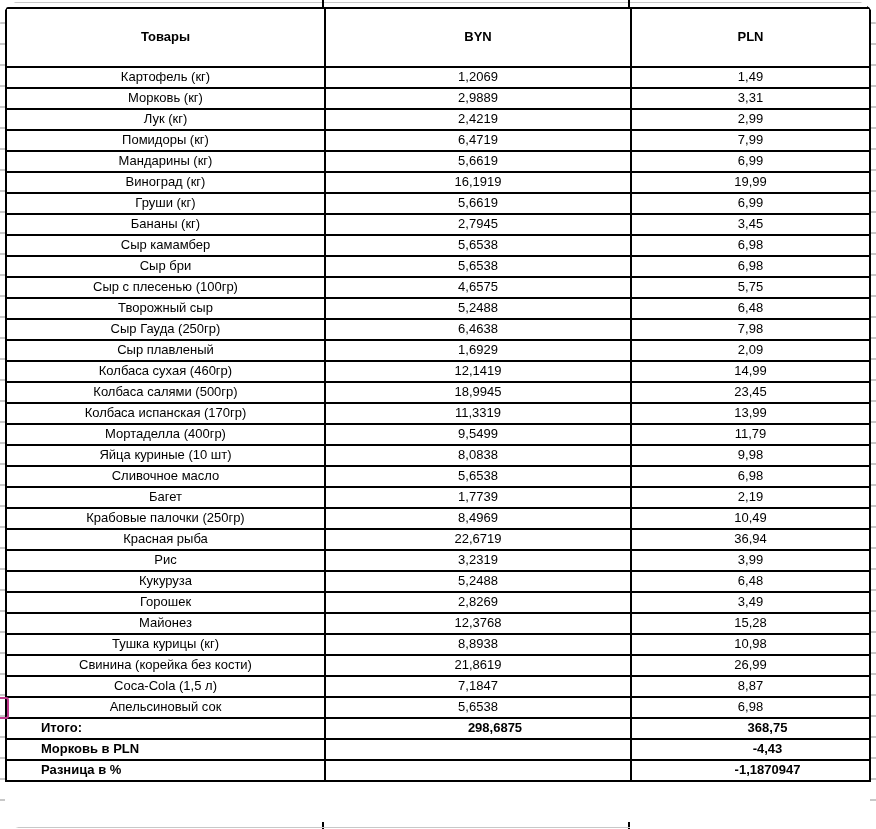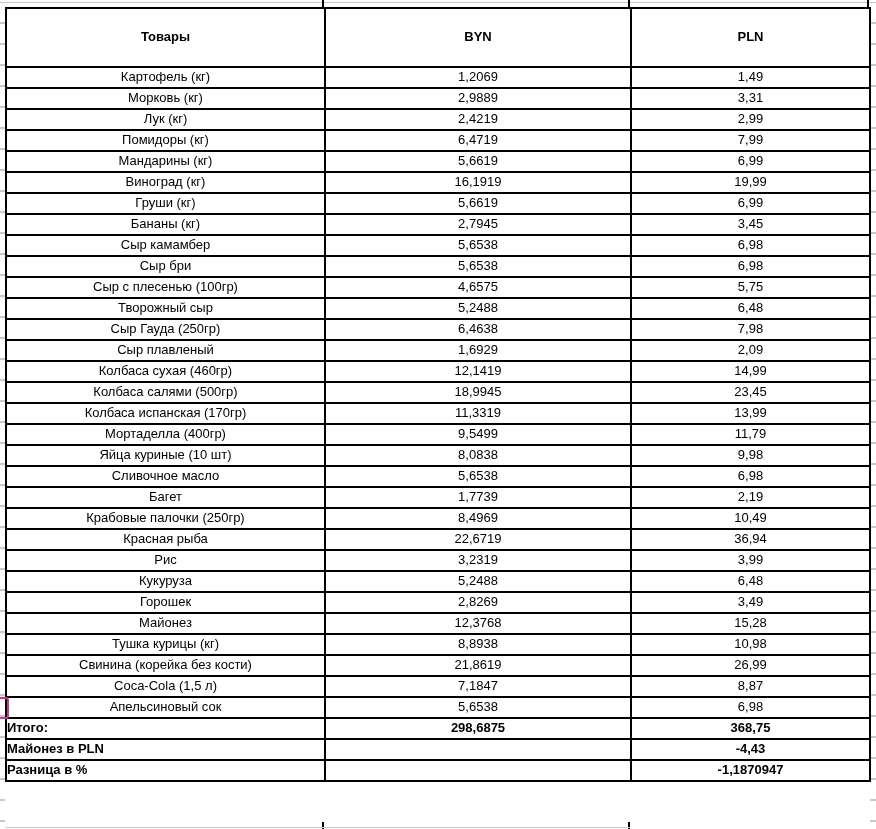--- a/index.html
+++ b/index.html
@@ -4,20 +4,21 @@
 <style>
   html, body { margin: 0; padding: 0; background: #ffffff; }
   .page {
     position: relative;
     width: 876px;
     height: 829px;
     background: #ffffff;
     overflow: hidden;
     font-family: "Liberation Sans", sans-serif;
     color: #000000;
+    border-radius: 25px;
   }
   
   .gridline-top {
     position: absolute; left: 0; top: 2px; width: 876px; height: 1px;
     background: #c8c8c8;
   }
   .gridline-bottom {
     position: absolute; left: 5px; top: 827px; width: 625px; height: 1px;
     background: #c8c8c8;
   }
@@ -57,20 +58,21 @@
     height: 57px;
     font-weight: bold;
   }
   .price-table tbody.products td {
     height: 19px;
     font-weight: normal;
   }
   .price-table tbody.summary td {
     height: 19px;
     font-weight: bold;
+    padding-left: 34px;
   }
   .price-table tbody.summary td:first-child {
     text-align: left;
   }
   
   .collab-marker {
     position: absolute;
     left: -4px; top: 697px;
     width: 9px; height: 18px;
     border: 2px solid #c03a8d;
@@ -263,21 +265,21 @@
           <td>6,98</td>
         </tr>
       </tbody>
     <tbody class="summary">
         <tr>
           <td>Итого:</td>
           <td>298,6875</td>
           <td>368,75</td>
         </tr>
         <tr>
-          <td>Майонез в PLN</td>
+          <td>Морковь в PLN</td>
           <td></td>
           <td>-4,43</td>
         </tr>
         <tr>
           <td>Разница в %</td>
           <td></td>
           <td>-1,1870947</td>
         </tr>
       </tbody>
   </table>

